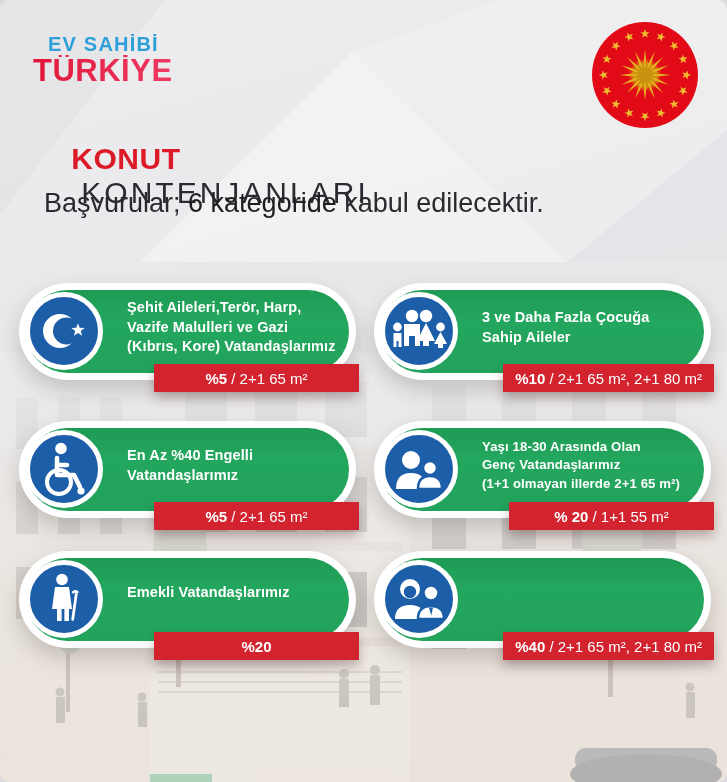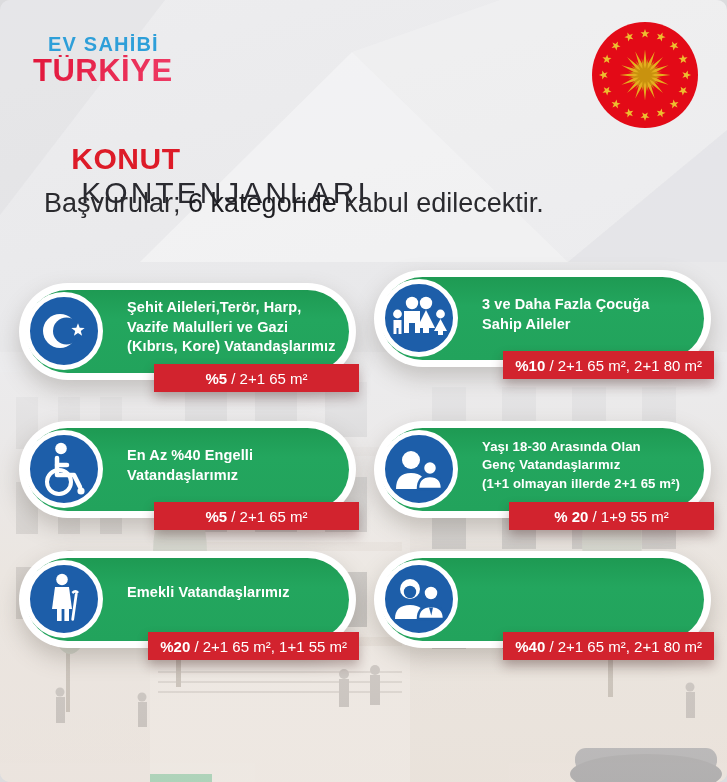--- a/index.html
+++ b/index.html
@@ -26,21 +26,21 @@
   .page-title{position:absolute;left:38px;top:108px;z-index:2;font-size:30px;white-space:pre;}
   .title-accent{font-weight:800;color:#DD1B28;letter-spacing:.5px;margin-top:48px;}
   .title-rest{font-weight:400;color:#2A2A30;letter-spacing:3px;margin-left:10px;}
   .subtitle{position:absolute;left:44px;top:188px;z-index:2;font-size:27px;color:#2A2A2E;}
   .subtitle span{white-space:pre;}
   .subtitle .b{font-weight:400;color:#1E1E22;}
 
   
   .card{position:absolute;width:337px;height:97px;background:#fff;border-radius:49px;
         box-shadow:0 10px 22px rgba(95,85,75,.28);z-index:2;}
-  .c1{left:19px;top:283px}.c2{left:374px;top:270px}
+  .c1{left:19px;top:283px}.c2{left:374px;top:283px}
   .c3{left:19px;top:421px}.c4{left:374px;top:421px}
   .c5{left:19px;top:551px}.c6{left:374px;top:551px}
   .green{position:absolute;left:7px;right:7px;top:7px;bottom:7px;border-radius:42px;
          background:linear-gradient(180deg,#1E9A53 0%,#23A65E 35%,#22A35C 100%);}
   .icon-ring{position:absolute;left:6px;top:9px;width:78px;height:78px;border-radius:50%;
              background:#1D5EA9;border:5px solid #fff;box-sizing:border-box;overflow:hidden;}
   .card-text{position:absolute;left:108px;right:6px;top:6px;bottom:14px;display:flex;
              align-items:center;color:#fff;font-weight:700;font-size:14.5px;line-height:1.34;
              letter-spacing:.1px;white-space:pre;}
   .c4 .card-text{font-size:13.2px;line-height:1.38;}
@@ -257,42 +257,41 @@
           <path d="M11 54 q0 -16 15 -16 q15 0 15 16 z"></path>
         </g>
         <g fill="#fff" stroke="#1D5EA9" stroke-width="2.5">
           <circle cx="45" cy="33" r="7"></circle>
           <path d="M33 54 q0 -13 12 -13 q12 0 12 13 z"></path>
         </g>
       </svg>
     </div>
     <div class="badge">
       <b>% 20</b>
-        <span> / 1+9 55 m²</span>
+        <span> / 1+1 55 m²</span>
     </div>
   </div>
 
   <div class="card c5">
     <div class="green"></div>
     <div class="card-text">Emekli Vatandaşlarımız</div>
     <div class="icon-ring">
       <svg viewBox="0 0 68 68" width="68" height="68">
         <g fill="#fff">
           <circle cx="32" cy="14.5" r="5.8"></circle>
           <path d="M25 22 h14 l3 22 h-20 z"></path>
           <rect x="27" y="44" width="4.6" height="12"></rect>
           <rect x="34.4" y="44" width="4.6" height="12"></rect>
           <rect x="45" y="28" width="2.8" height="28" rx="1.4" transform="rotate(8 46.4 28)"></rect>
           <path d="M41.5 27 q4 -4 7.5 0 l-2 2 q-2 -2.5 -3.8 0 z"></path>
         </g>
       </svg>
     </div>
     <div class="badge">
       <b>%20</b>
-        <span> / 2+1 65 m², 1+1 55 m²</span>
     </div>
   </div>
 
   <div class="card c6">
     <div class="green"></div>
     <div class="icon-ring">
       <svg viewBox="0 0 68 68" width="68" height="68">
         <g fill="#fff">
           <circle cx="25" cy="24" r="10"></circle>
           <circle cx="25" cy="27" r="6.2" fill="#1D5EA9"></circle>

